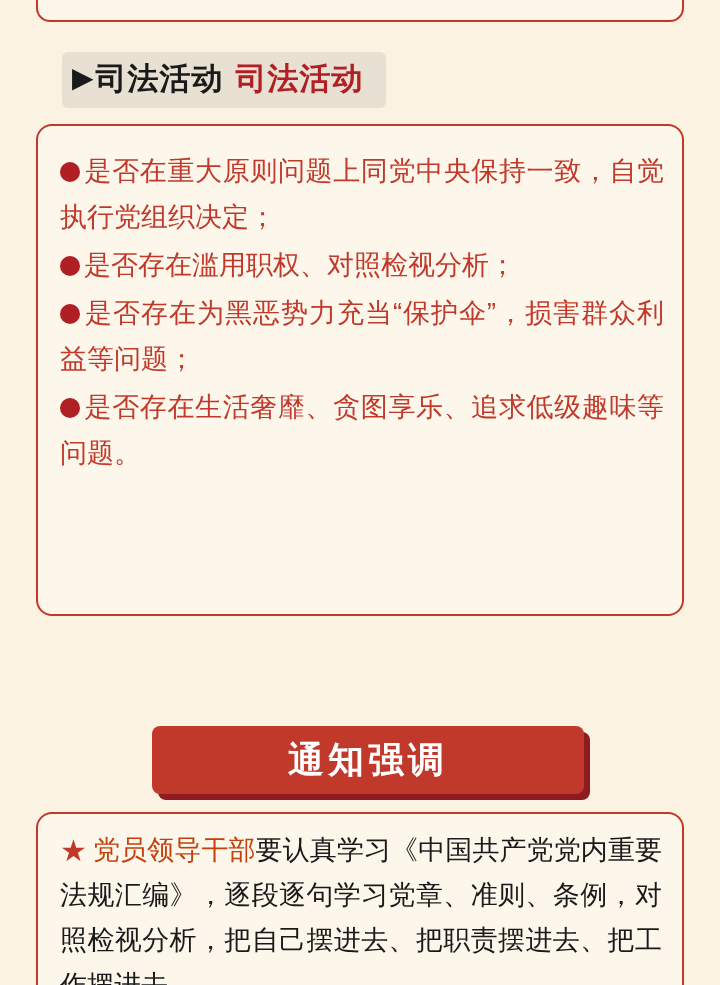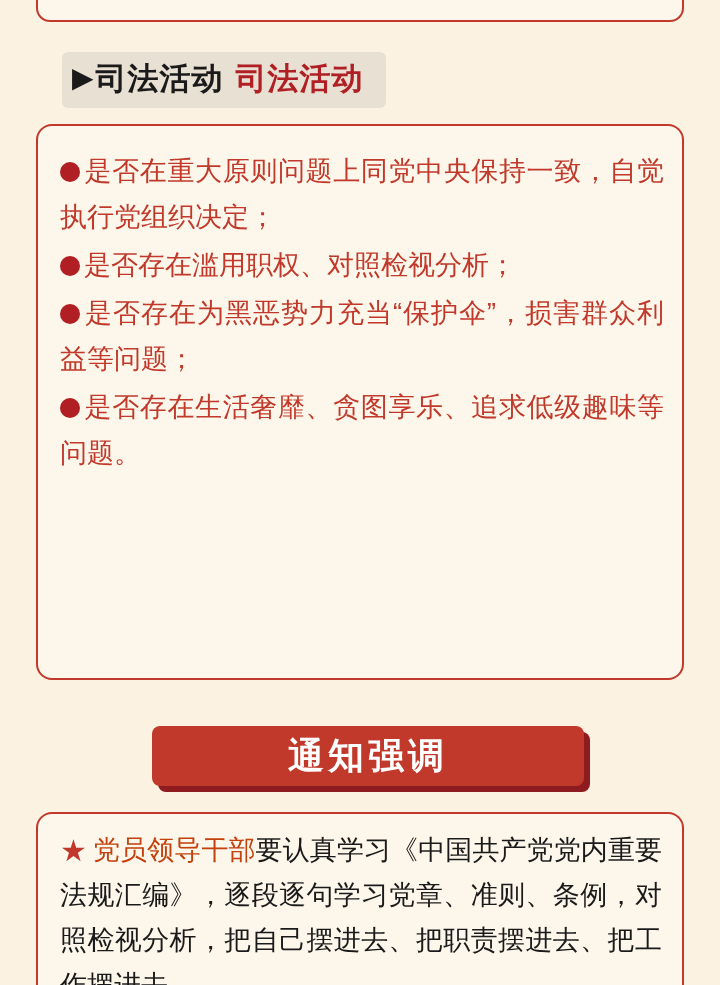--- a/index.html
+++ b/index.html
@@ -69,21 +69,21 @@
     letter-spacing: 1px;
     margin-left: 12px;
   }
 
   
   .list-card {
     position: absolute;
     left: 36px;
     top: 124px;
     width: 648px;
-    height: 556px;
+    height: 492px;
     border: 2px solid #c0392b;
     border-radius: 16px;
     background: #fdf6ea;
     box-sizing: border-box;
     padding: 22px 18px 18px 22px;
   }
   .list-card ul {
     margin: 0;
     padding: 0;
     list-style: none;
@@ -105,21 +105,21 @@
     margin-right: 4px;
     vertical-align: -2px;
   }
 
   
   .banner {
     position: absolute;
     left: 152px;
     top: 726px;
     width: 432px;
-    height: 60px;
+    height: 68px;
     background: #c0392b;
     border-radius: 8px;
     box-shadow: 6px 6px 0 #8e1b20;
     display: flex;
     align-items: center;
     justify-content: center;
   }
   .banner-text {
     color: #ffffff;
     font-size: 36px;

